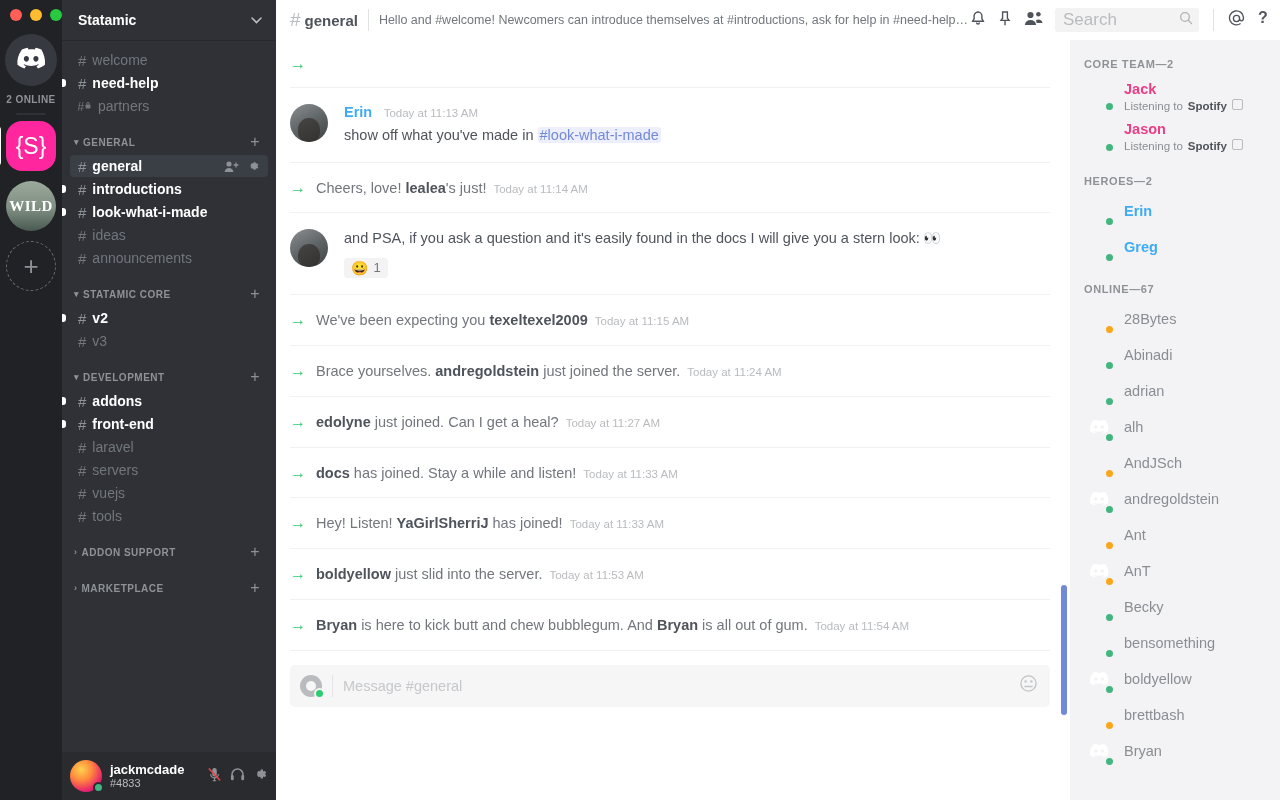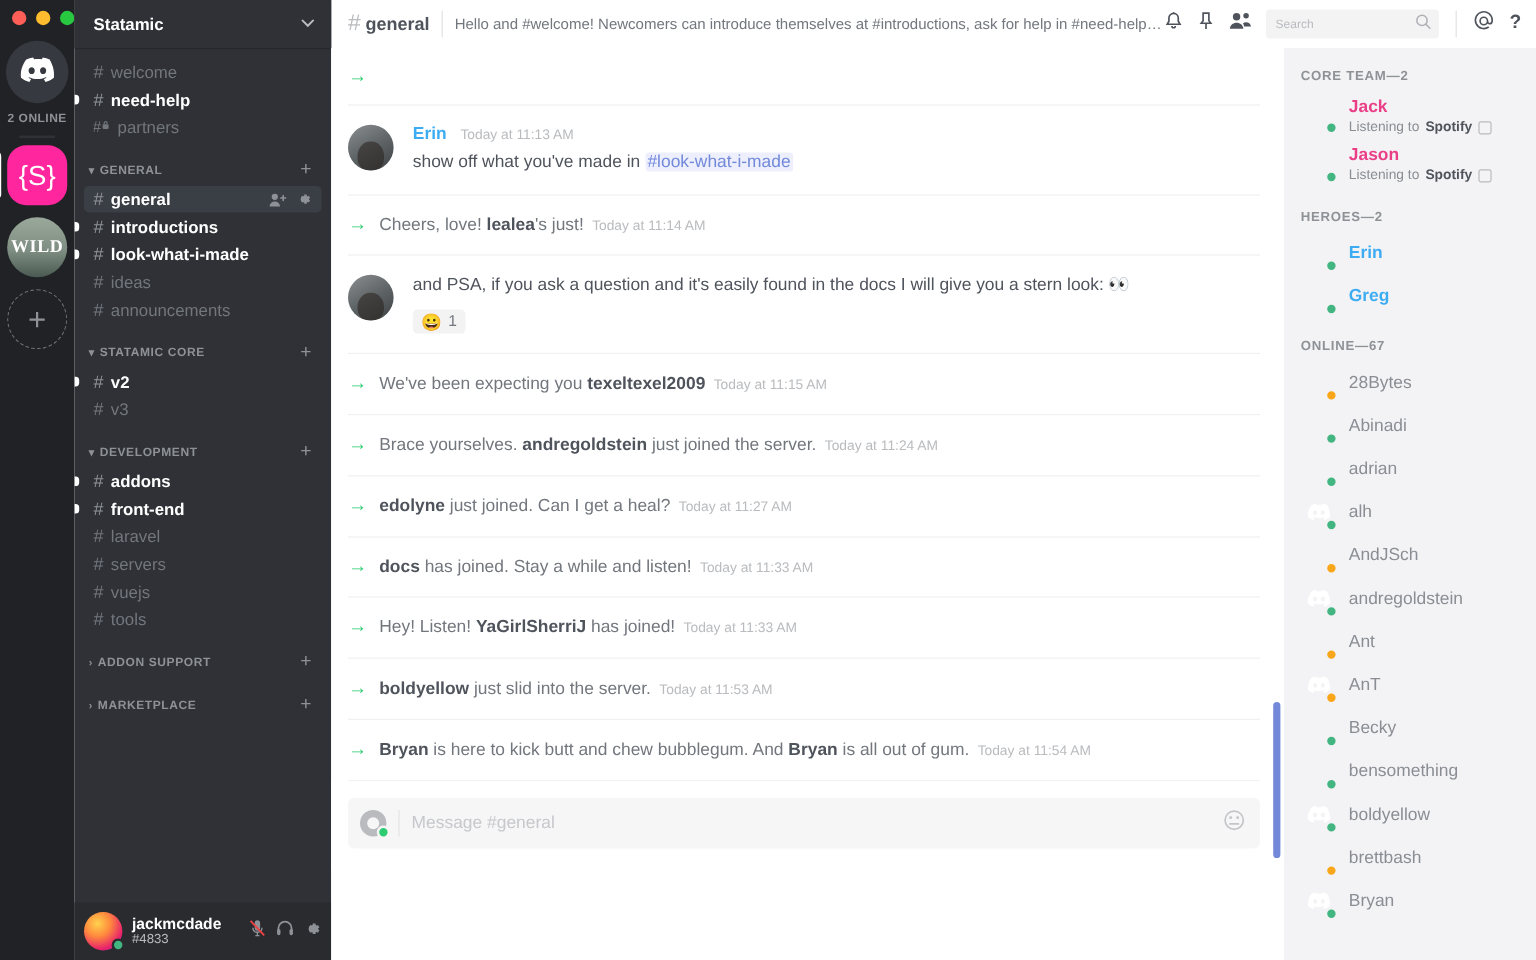--- a/index.html
+++ b/index.html
@@ -151,21 +151,21 @@
   .tb-title { font-size: 15px; font-weight: bold; color: #4f545c; }
   .tb-sep { width: 1px; height: 22px; background: #e0e1e3; margin: 0 10px; }
   .tb-topic { font-size: 12.5px; color: #72767d; white-space: nowrap; overflow: hidden; text-overflow: ellipsis; max-width: 600px; }
   .tb-right { margin-left: auto; display: flex; align-items: center; gap: 12px; }
   .search-box {
     width: 144px; height: 24px; background: #f3f3f4; border-radius: 3px;
     display: flex; align-items: center; padding: 0 6px 0 8px;
   }
   .search-box input {
     border: none; background: transparent; outline: none;
-    font-size: 10px; color: #a21caf; width: 100%;
+    font-size: 17px; color: #a21caf; width: 100%;
     font-family: "Liberation Sans", sans-serif;
   }
   .search-box input::placeholder { color: #b9bbbe; }
 
   .content-wrap { flex: 1; display: flex; min-height: 0; }
   .messages {
     flex: 1; min-width: 0; position: relative;
     overflow: hidden; background: #fff;
     padding: 0 0 0 0;
   }
@@ -273,21 +273,21 @@
   .mem-av .st {
     position: absolute; right: -1px; bottom: -1px;
     width: 11px; height: 11px; border-radius: 50%;
     border: 2px solid #f3f3f5;
   }
   .st.online { background: #43b581; }
   .st.idle { background: #faa61a; }
   .mem-name { font-size: 14.5px; color: #8a8e94; }
   .mem-name.pink { color: #ea3f87; font-weight: bold; }
   .mem-name.blue { color: #3eacf3; font-weight: bold; }
-  .mem-sub { font-size: 11.5px; color: #8a8e94; display: flex; align-items: center; gap: 5px; }
+  .mem-sub { font-size: 11.5px; color: #8a8e94; display: flex; align-items: flex-start; gap: 5px; }
   .mem-sub b { color: #4f545c; }
   .spotify-ico {
     display:inline-block; width:11px; height:11px;
     border:1.5px solid #b9bbbe; border-radius:2px;
   }
   .mem-txt { line-height: 1.25; min-width: 0; }
 
   
   .clyde { display:flex; align-items:center; justify-content:center; width:100%; height:100%; }
 </style>

